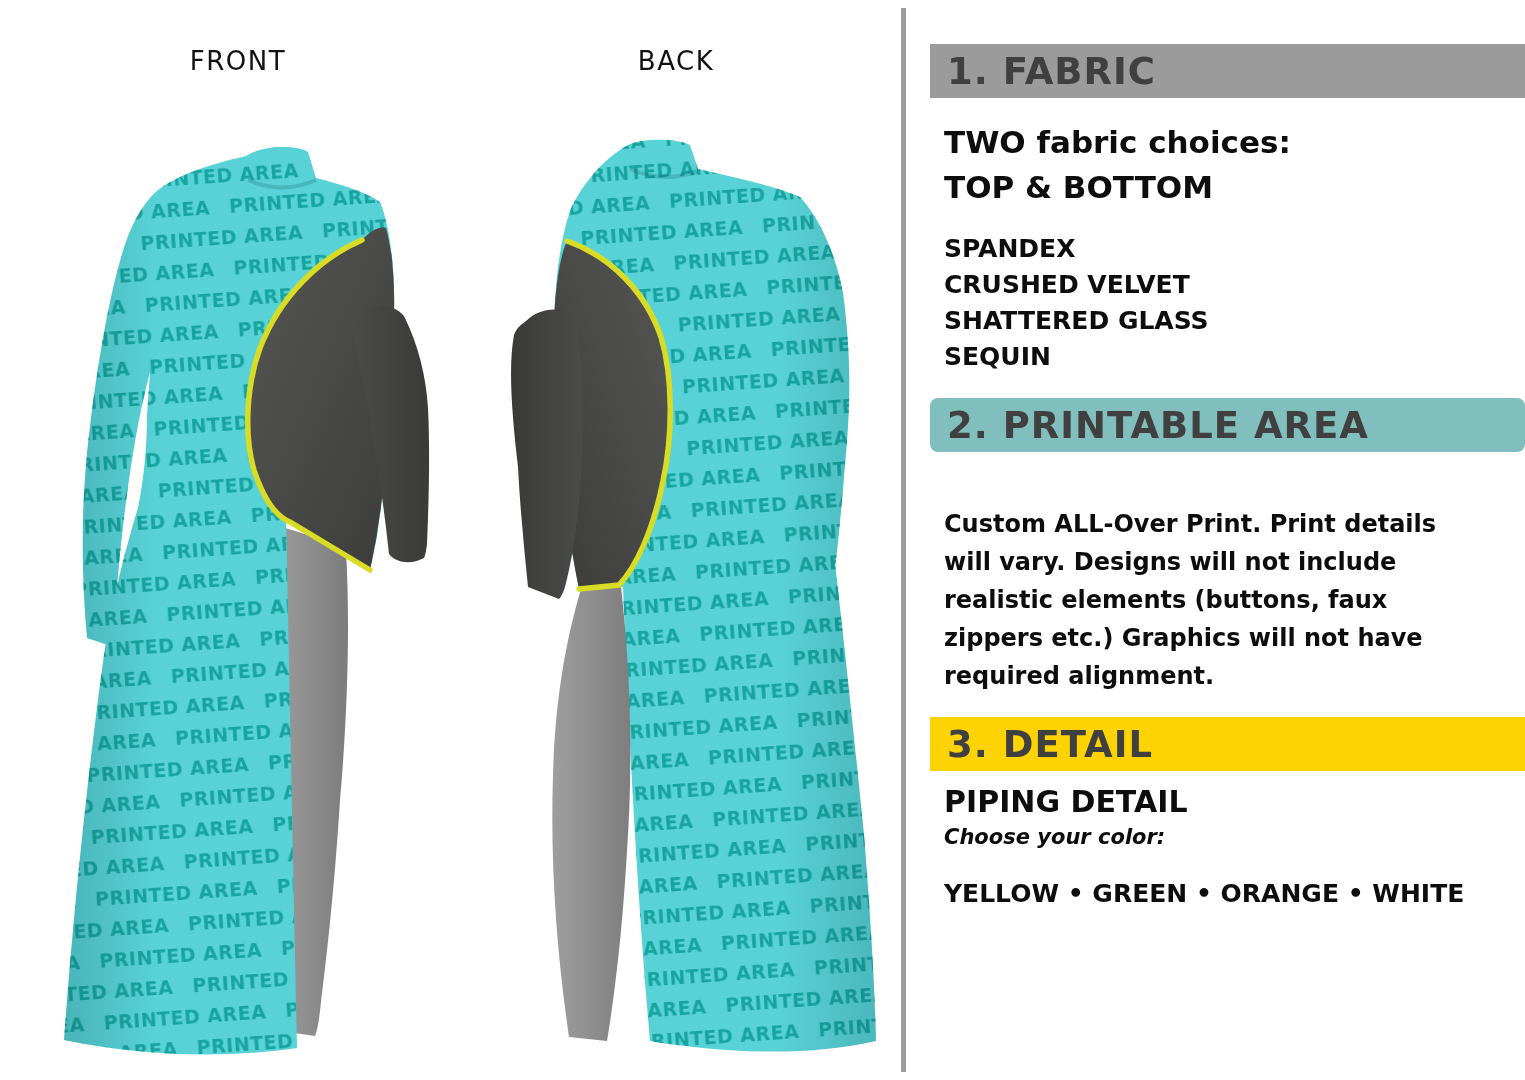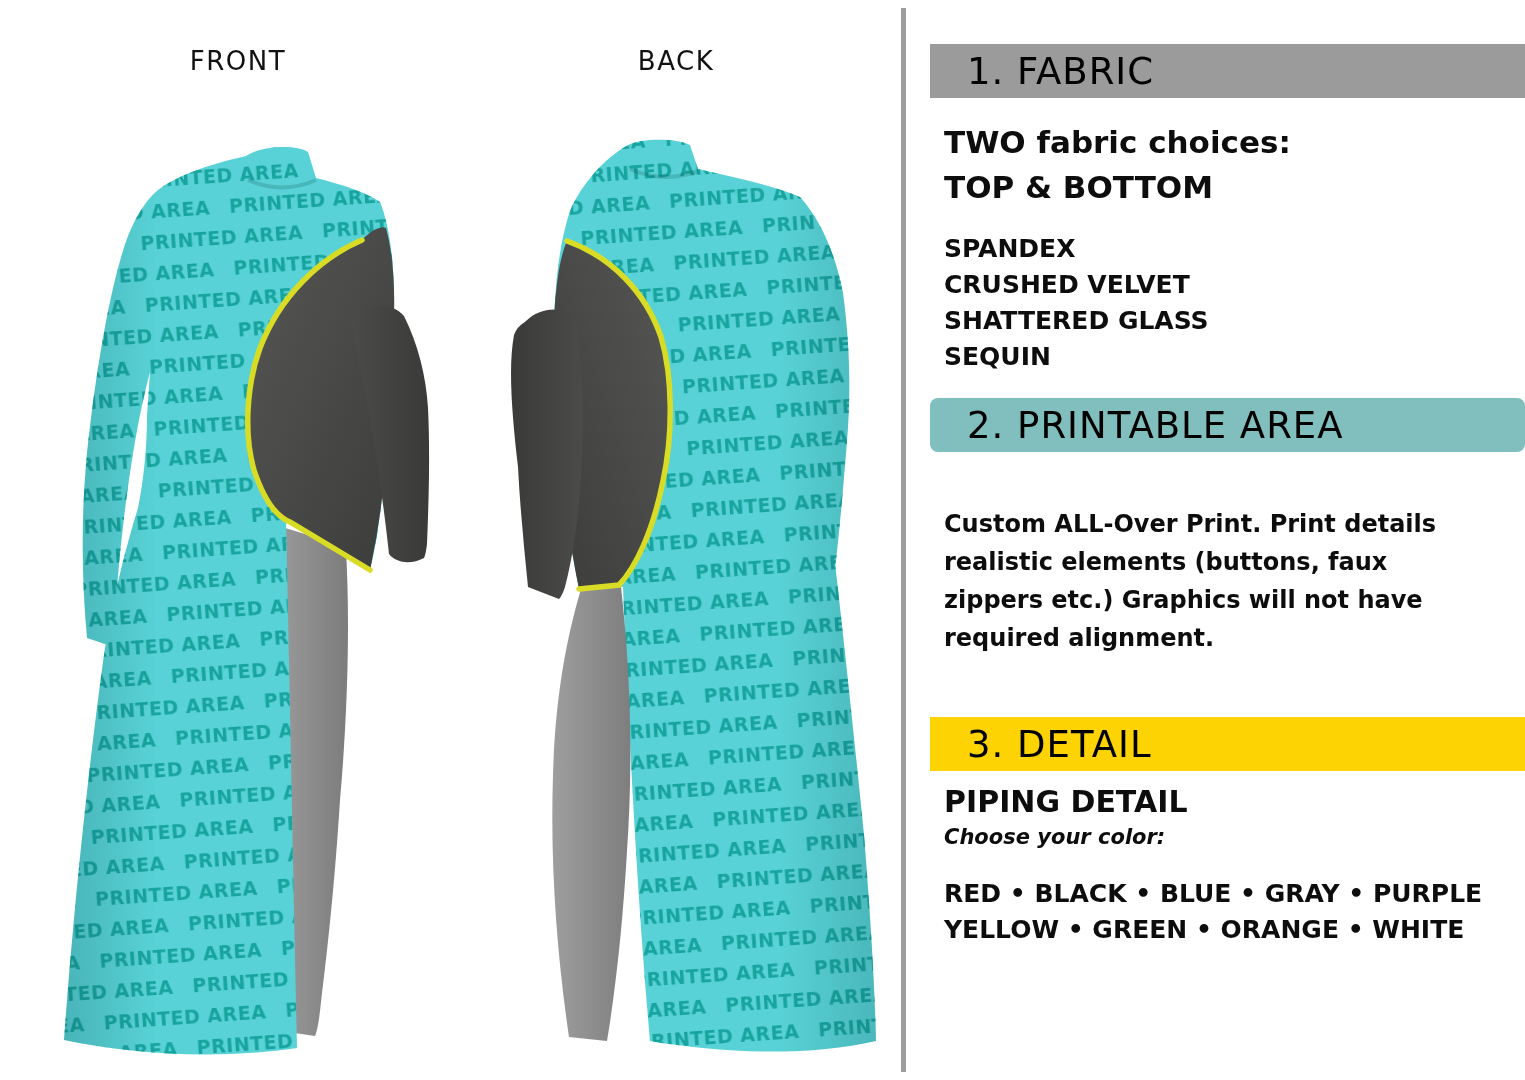--- a/index.html
+++ b/index.html
@@ -24,21 +24,21 @@
   }
   
   .info { position:absolute; left:930px; top:0; width:595px; height:1080px; color:#0d0d0d; }
   .bar {
     position:absolute; left:0; width:595px; height:54px;
     display:flex; align-items:center; padding-left:17px;
   }
   .bar-fabric    { top:44px;  background:#9b9b9b; }
   .bar-printable { top:398px; background:#80bfbd;border-radius:8px; }
   .bar-detail    { top:717px; background:#fed304; }
-  .bar-title { font-size:37px; font-weight:400; letter-spacing:1px; color:#000000;margin-left:20px; }
+  .bar-title { font-size:37px; font-weight:700; letter-spacing:1px; color:#404040; }
   .intro   { position:absolute; left:14px; top:120px; font-size:31px; font-weight:700; line-height:45px; }
   .options { position:absolute; left:14px; top:231px; font-size:25px; font-weight:700; line-height:36px; }
   .body-par{ position:absolute; left:14px; top:505px; font-size:24px; font-weight:700; line-height:38px; }
   .sub     { position:absolute; left:14px; top:784px; font-size:30px; font-weight:700; }
   .note    { position:absolute; left:14px; top:825px; font-size:21px; font-weight:700; font-style:italic; }
   .colors  { position:absolute; left:14px; top:876px; font-size:25px; font-weight:700; line-height:36px; }
 </style>
 </head>
 <body>
 
@@ -145,29 +145,29 @@
       <div>CRUSHED VELVET</div>
       <div>SHATTERED GLASS</div>
       <div>SEQUIN</div>
     </div>
 
     <div class="bar bar-printable">
       <span class="bar-title">2. PRINTABLE AREA</span>
     </div>
     <div class="body-par">
       <div>Custom ALL-Over Print. Print details</div>
+      <div>will vary. Designs will not include</div>
       <div>realistic elements (buttons, faux</div>
       <div>zippers etc.) Graphics will not have</div>
       <div>required alignment.</div>
     </div>
 
     <div class="bar bar-detail">
       <span class="bar-title">3. DETAIL</span>
     </div>
     <div class="sub">PIPING DETAIL</div>
     <div class="note">Choose your color:</div>
     <div class="colors">
-      <div>RED • BLACK • BLUE • GRAY • PURPLE</div>
       <div>YELLOW • GREEN • ORANGE • WHITE</div>
     </div>
 
   </div>
 </div>
 
 </body></html>

